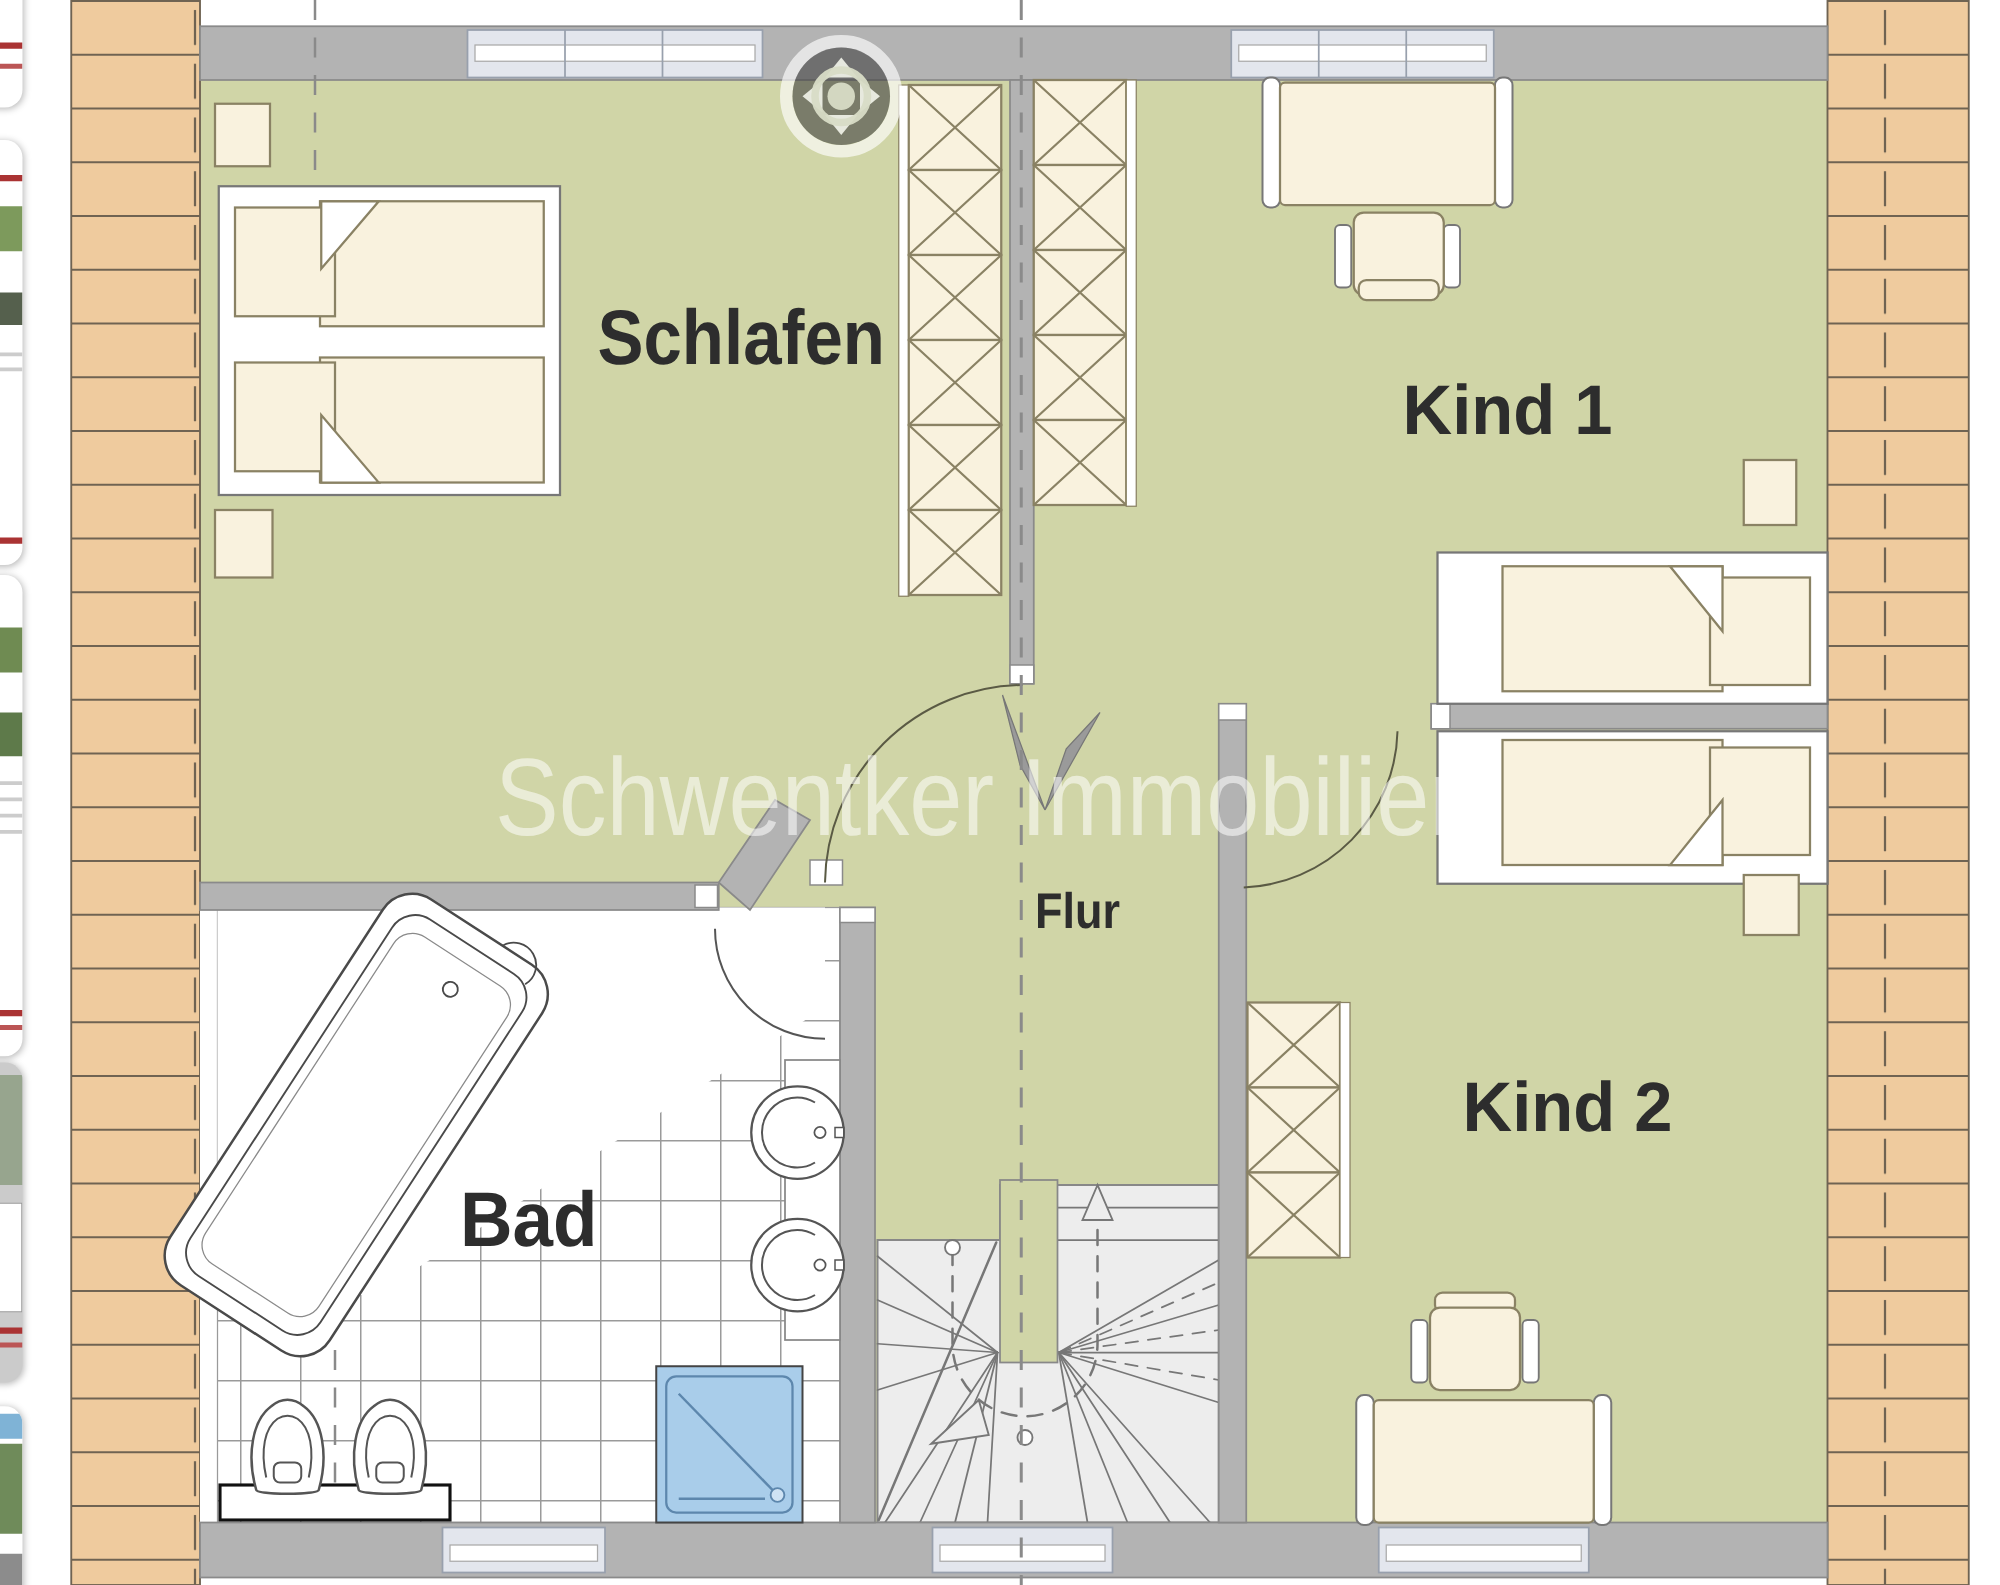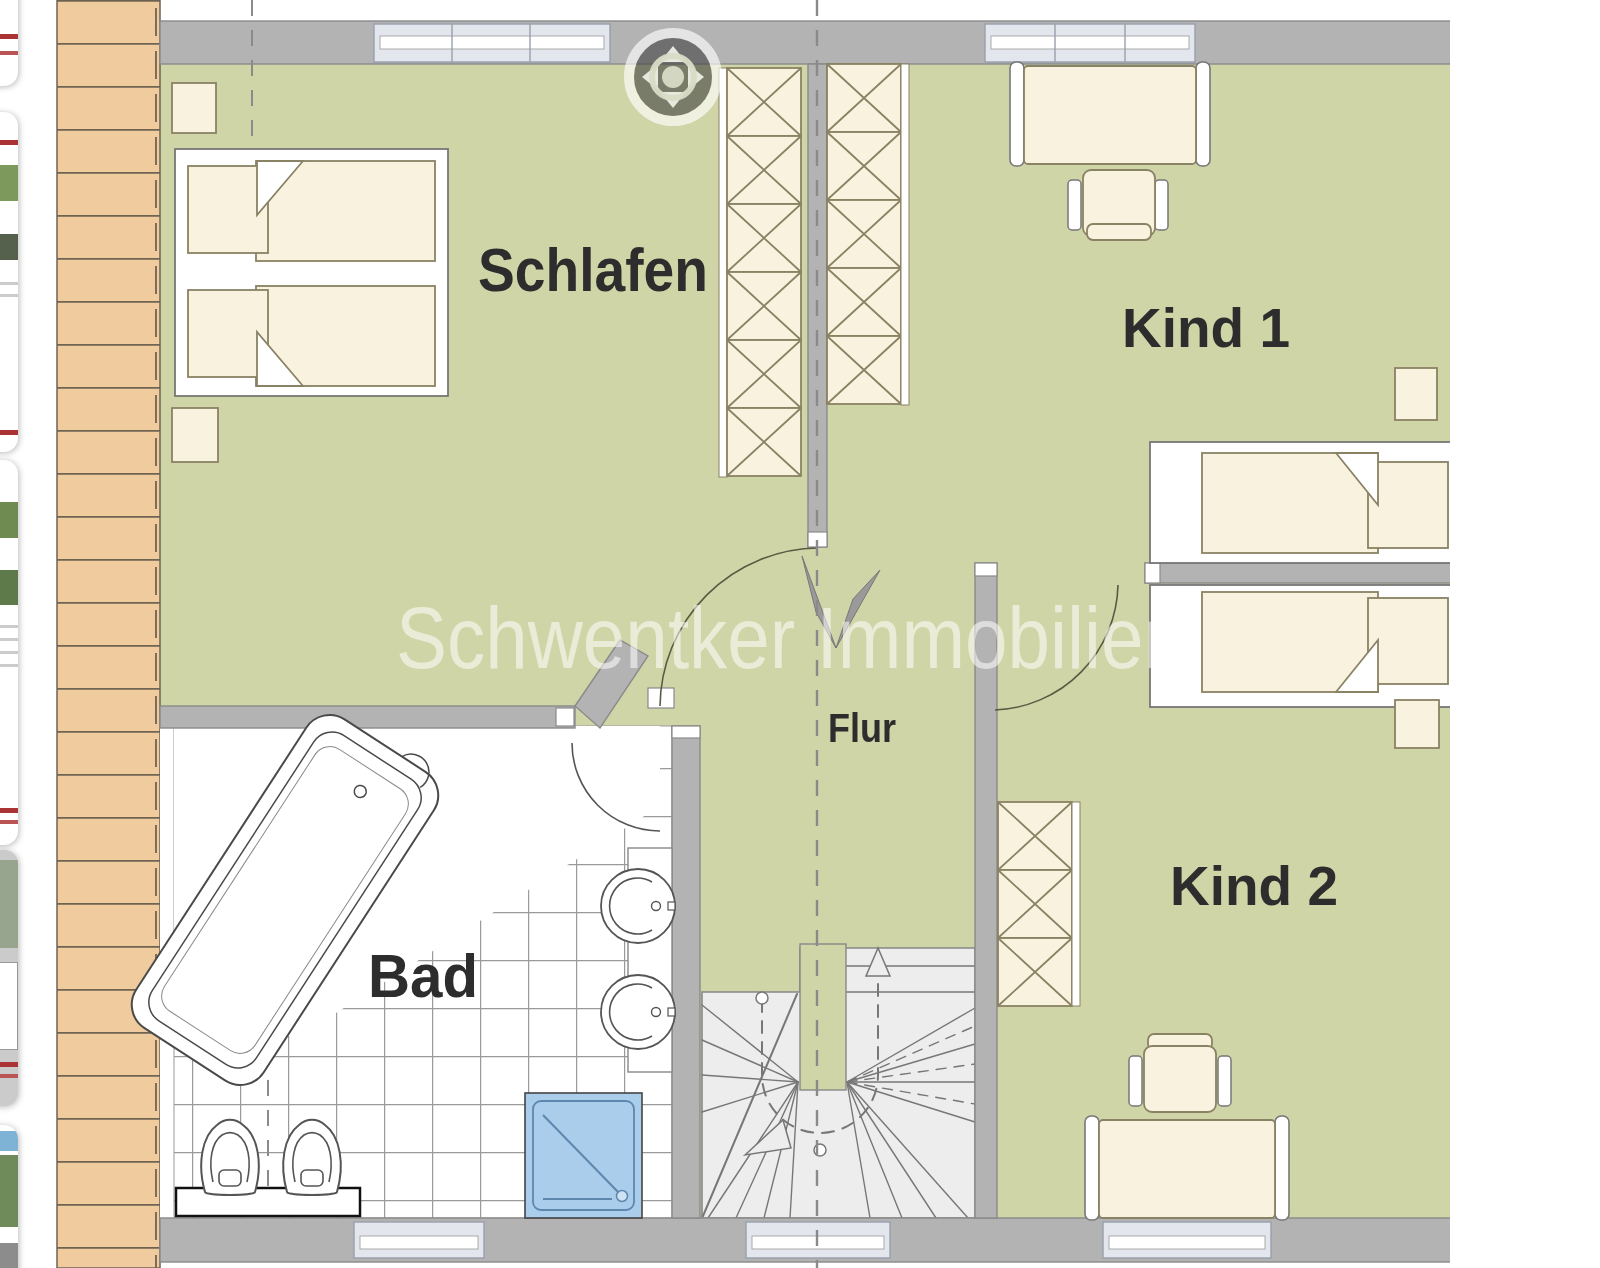--- a/index.html
+++ b/index.html
@@ -1,17 +1,17 @@
 <!DOCTYPE html>
 <html><head>
 <meta charset="utf-8">
 <style>
   html,body { margin:0; padding:0; background:#ffffff; }
-  .stage { position:relative; width:1408px; height:1268px; overflow:hidden;
-           background:#4d7c0f; font-family:"Liberation Sans", sans-serif;padding-left:42px; }
+  .stage { position:relative; width:1600px; height:1268px; overflow:hidden;
+           background:#4d7c0f; font-family:"Liberation Sans", sans-serif; }
   .plan-svg { position:absolute; left:0; top:0; z-index:1; }
   
   .thumb-rail { position:absolute; left:0; top:0; width:57px; height:1268px; z-index:5; }
   .thumb-card { position:absolute; left:-34px; width:52px; background:#ffffff;
                 border-radius:14px; box-shadow:1px 1px 6px rgba(0,0,0,.28); overflow:hidden; }
   .thumb-card.selected { background:#cbcbcb; }
   .ph { position:absolute; left:0; right:0; }
   svg text { font-family:"Liberation Sans", sans-serif; }
   .room-label { font-weight:bold; fill:#2d2d2d; }
   .watermark  { font-weight:normal; fill:#ffffff; fill-opacity:0.55; }

